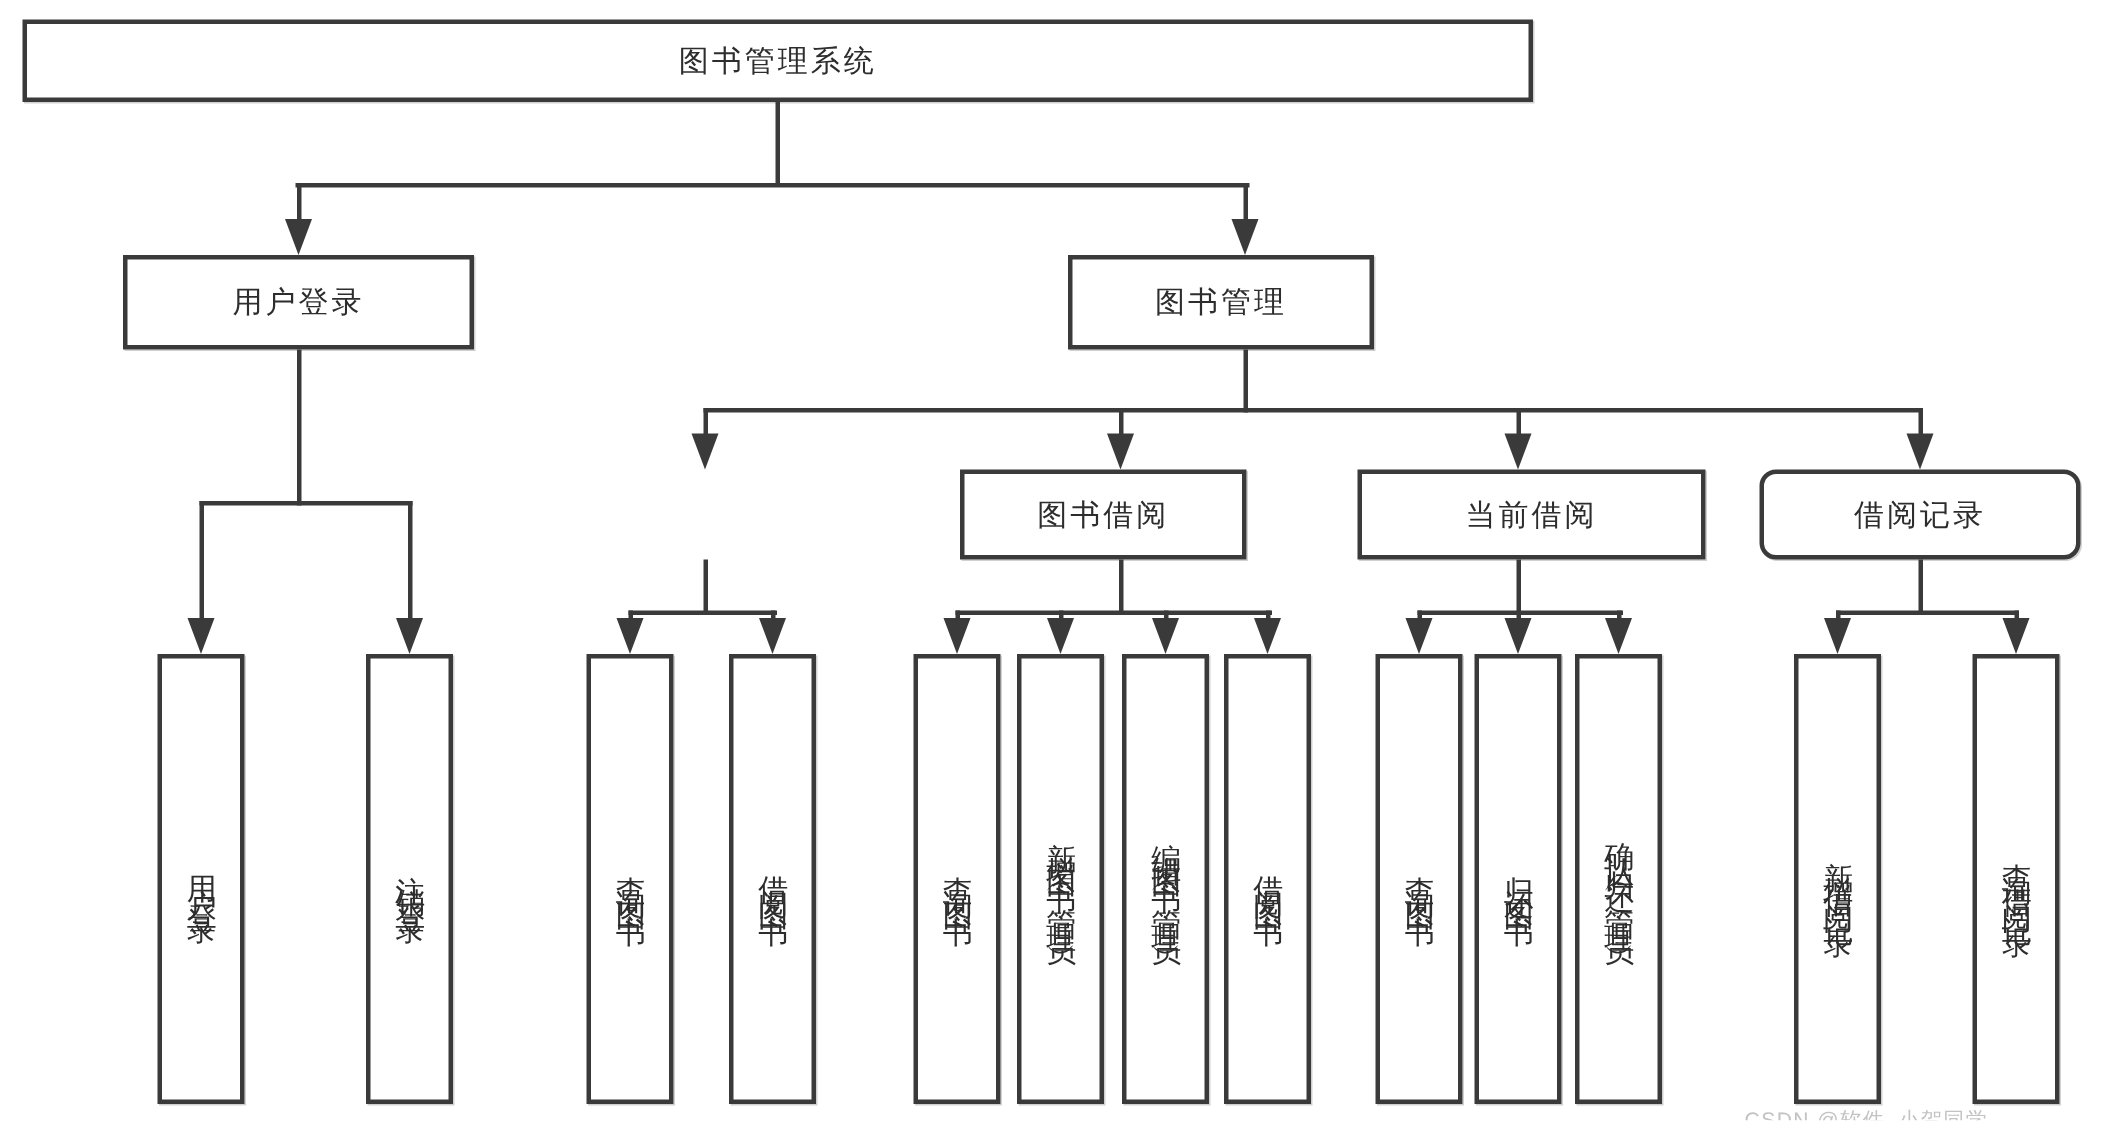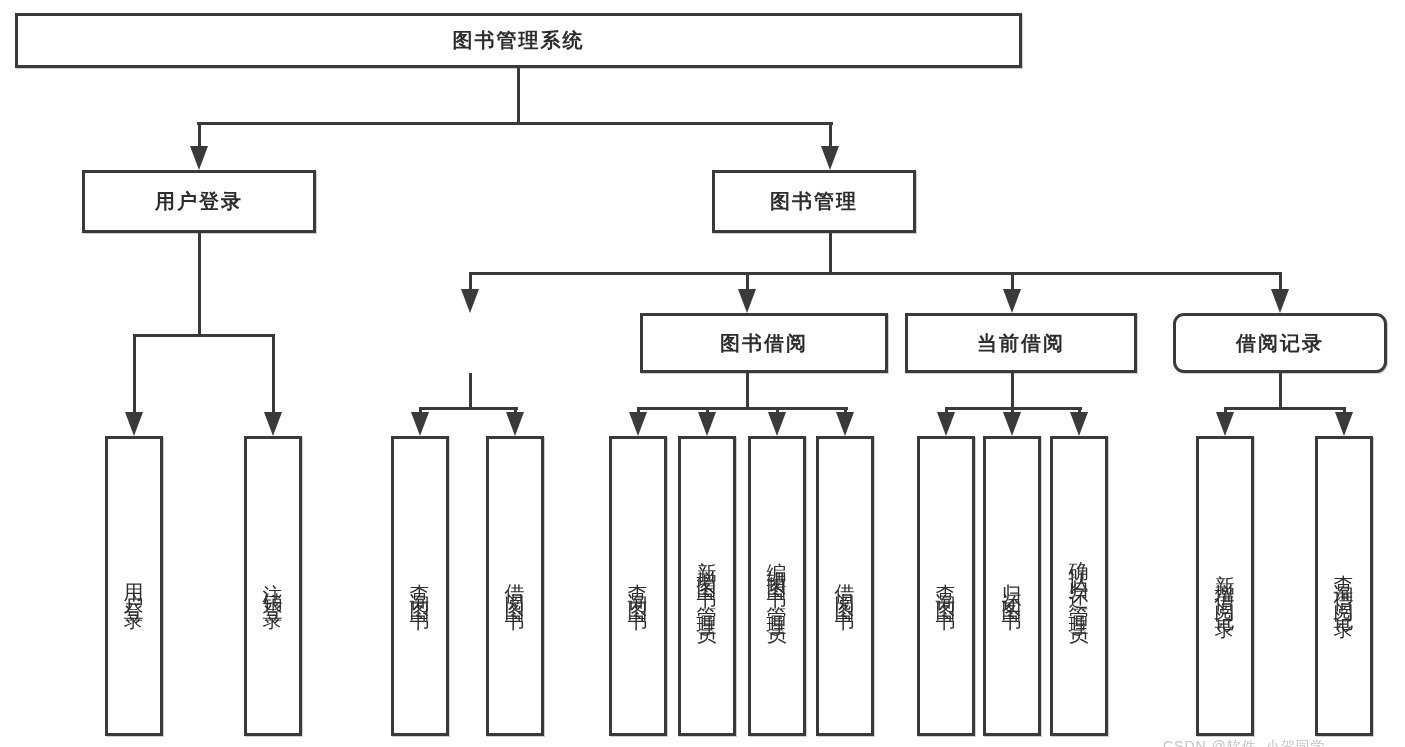--- a/index.html
+++ b/index.html
@@ -21,21 +21,20 @@
     box-sizing: border-box;
     background: #ffffff;
     border: 3px solid #3a3a3a;
     display: flex;
     align-items: center;
     justify-content: center;
     color: #2d2d2d;
     font-size: 20px;
     letter-spacing: 2px;
     box-shadow: 1px 1px 0 rgba(120,120,120,0.35);
-    font-weight: bold;
   }
   .vnode {
     position: absolute;
     box-sizing: border-box;
     background: #ffffff;
     border: 3px solid #3a3a3a;
     display: flex;
     align-items: center;
     justify-content: center;
     color: #2d2d2d;
@@ -108,21 +107,21 @@
   <div class="hl" style="left:469px; top:272px; width:813px;"></div>
   <div class="vl" style="left:469px; top:272px; height:20px;"></div>
   <div class="ah" style="left:461px; top:289px;"></div>
   <div class="vl" style="left:746px; top:272px; height:20px;"></div>
   <div class="ah" style="left:738px; top:289px;"></div>
   <div class="vl" style="left:1011px; top:272px; height:20px;"></div>
   <div class="ah" style="left:1003px; top:289px;"></div>
   <div class="vl" style="left:1279px; top:272px; height:20px;"></div>
   <div class="ah" style="left:1271px; top:289px;"></div>
 
-  <div class="node" style="left:640px; top:313px; width:248px; height:60px;">图书借阅</div>
+  <div class="node" style="left:640px; top:313px; width:191px; height:60px;">图书借阅</div>
   <div class="node" style="left:905px; top:313px; width:232px; height:60px;">当前借阅</div>
   <div class="node" style="left:1173px; top:313px; width:214px; height:60px;border-radius:11px;">借阅记录</div>
 
   <div class="vl" style="left:469px; top:373px; height:37px;"></div>
   <div class="hl" style="left:419px; top:407px; width:99px;"></div>
   <div class="vl" style="left:419px; top:407px; height:10px;"></div>
   <div class="ah" style="left:411px; top:412px;"></div>
   <div class="vl" style="left:514px; top:407px; height:10px;"></div>
   <div class="ah" style="left:506px; top:412px;"></div>
 

